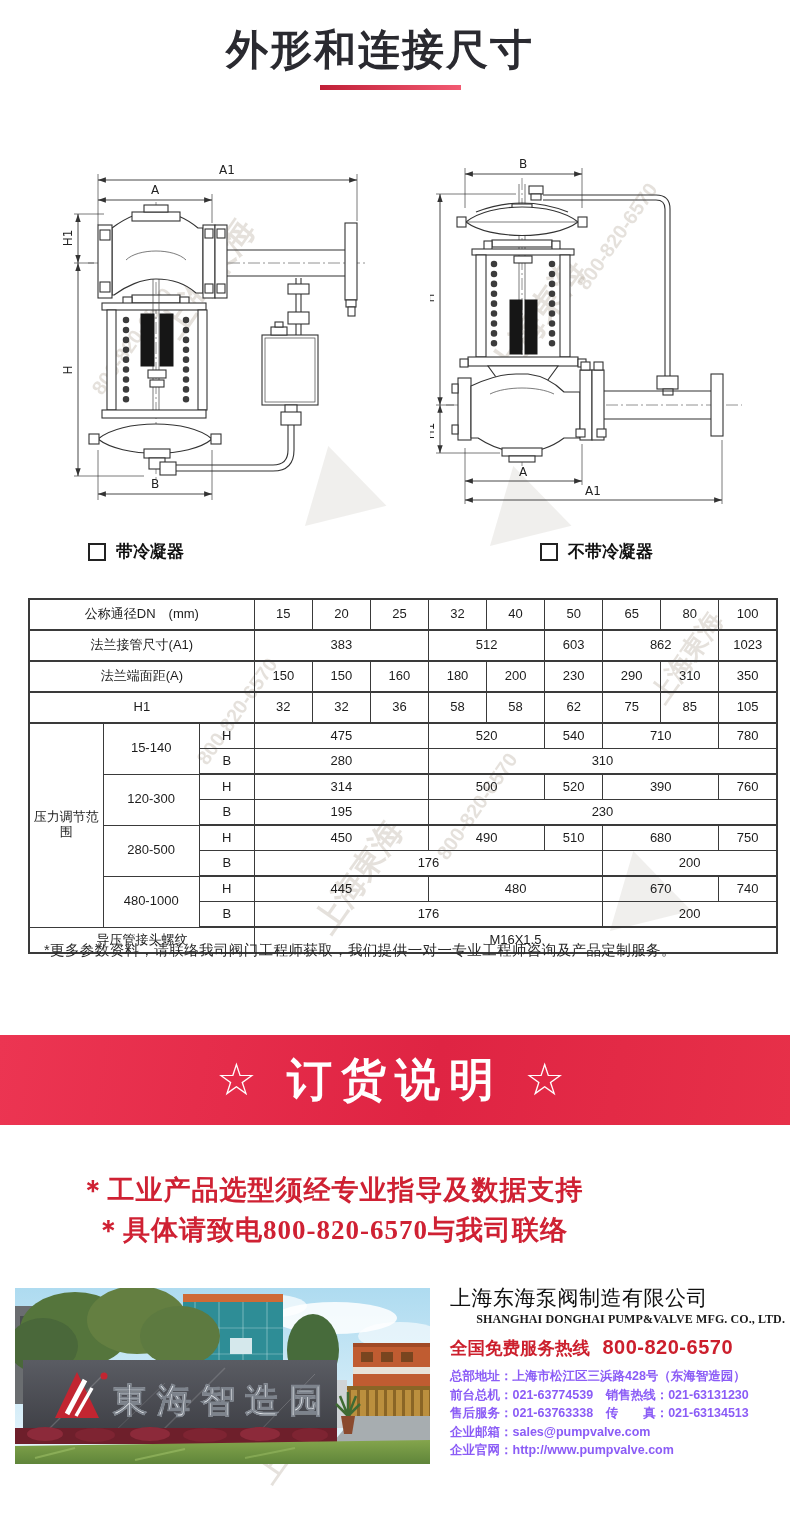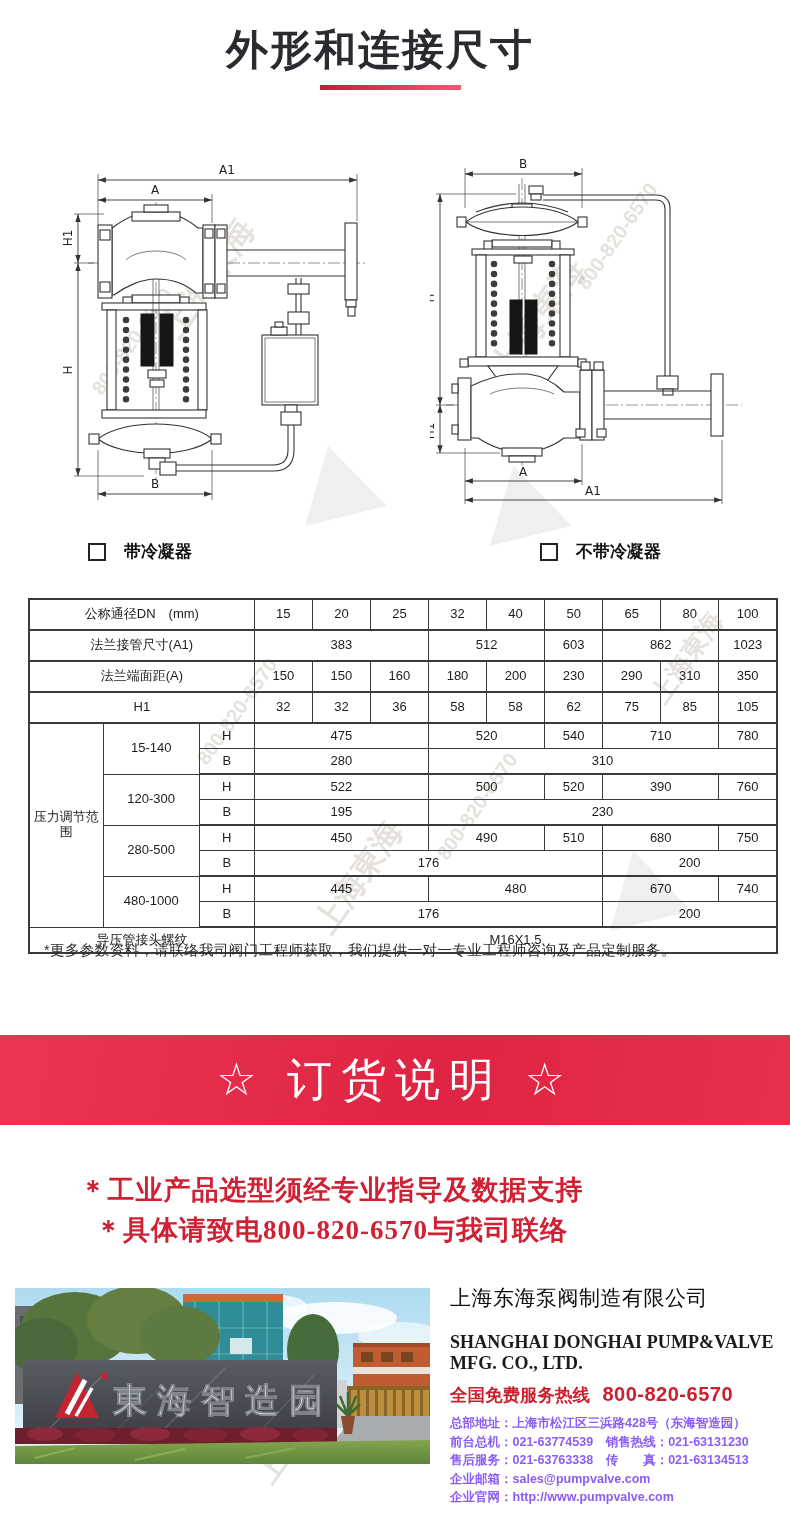--- a/index.html
+++ b/index.html
@@ -19,46 +19,46 @@
   .dwg .ln{stroke:#333;fill:none;stroke-width:1.1;}
   .dwg .fw{fill:#fff;stroke:#333;stroke-width:1.1;}
   .dwg .thin{stroke:#444;stroke-width:.7;fill:none;}
   .dwg .blk{fill:#161616;stroke:#161616;}
   .dwg .cl{stroke:#777;stroke-width:.8;stroke-dasharray:12 3 2 3;fill:none;}
   .dwg .dim{stroke:#333;stroke-width:.9;fill:none;}
   .dwg .ext{stroke:#333;stroke-width:.65;fill:none;}
   .dwg .spr{stroke:#3c3c3c;stroke-width:6.5;stroke-dasharray:.1 9.8;stroke-linecap:round;fill:none;}
   .dwg text{font:12px "DejaVu Sans",sans-serif;fill:#222;}
   
-  .cap{position:absolute;top:540px;display:flex;align-items:center;gap:18px;font-size:17px;font-weight:700;color:#111;}
+  .cap{position:absolute;top:540px;display:flex;align-items:center;gap:10px;font-size:17px;font-weight:700;color:#111;}
   .cbx{width:14px;height:14px;border:2px solid #222;background:#fff;flex:0 0 auto;}
   
   #tblwrap{position:absolute;left:20px;top:598px;width:750px;padding-left:8px;}
   table{border-collapse:collapse;table-layout:fixed;width:750px;border:2px solid #3a3a3a;}
   td{border:1px solid #3a3a3a;text-align:center;vertical-align:middle;font-size:13px;color:#1c1c1c;
      height:24px;padding:0 2px;line-height:1.15;}
   tr.hdr td{height:29px;}
   tr.thick td{border-bottom-width:2px;}
   
   .note{position:absolute;left:44px;top:941px;font-size:14.5px;color:#2b2b2b;letter-spacing:.4px;}
   
   .banner{position:absolute;left:0;top:1035px;width:790px;height:90px;
           background:linear-gradient(100deg,#ec3552 0%,#df2443 55%,#e73049 100%);
           display:flex;align-items:center;justify-content:center;}
-  .banner span{color:#fff;font-size:45px;font-weight:400;letter-spacing:9px;}
+  .banner span{color:#fff;font-size:45px;font-weight:700;letter-spacing:9px;}
   
   .notice{position:absolute;left:11px;width:641px;text-align:center;
           font-family:"Liberation Serif","DejaVu Serif",serif;font-weight:700;
           font-size:27px;color:#cf2133;letter-spacing:1px;}
   
   .photo{position:absolute;left:15px;top:1288px;}
   .finfo{position:absolute;left:450px;top:1286px;width:335px;}
   .company-cn{font-size:21px;font-weight:400;color:#101010;letter-spacing:.5px;line-height:1.15;}
-  .company-en{font-family:"Liberation Serif","DejaVu Serif",serif;font-weight:700;font-size:18px;color:#1b1b1b;
-              margin-top:22px;letter-spacing:.1px;}
+  .company-en{font-family:"Liberation Serif","DejaVu Serif",serif;font-weight:700;font-size:12px;color:#1b1b1b;
+              margin-top:2px;letter-spacing:.1px;text-align:right;}
   .hotline{margin-top:9px;color:#cc1f2d;font-weight:800;}
   .hotline .hl-label{font-size:17.5px;margin-top:28px;}
   .hotline .hl-num{font-size:20px;margin-left:8px;letter-spacing:.5px;}
   .contacts{margin-top:7px;}
   .contact-line{font-size:12.5px;font-weight:700;color:#8b5cf6;line-height:18.5px;white-space:nowrap;}
 </style>
 </head>
 <body>
 
 <div id="page">
@@ -341,21 +341,21 @@
             <td>780</td>
           </tr>
           <tr class="thick">
             <td>B</td>
             <td colspan="3">280</td>
             <td colspan="6">310</td>
           </tr>
           <tr>
             <td rowspan="2">120-300</td>
             <td>H</td>
-            <td colspan="3">522</td>
+            <td colspan="3">314</td>
             <td colspan="2">500</td>
             <td>520</td>
             <td colspan="2">390</td>
             <td>760</td>
           </tr>
           <tr class="thick">
             <td>B</td>
             <td colspan="3">195</td>
             <td colspan="6">230</td>
           </tr>

